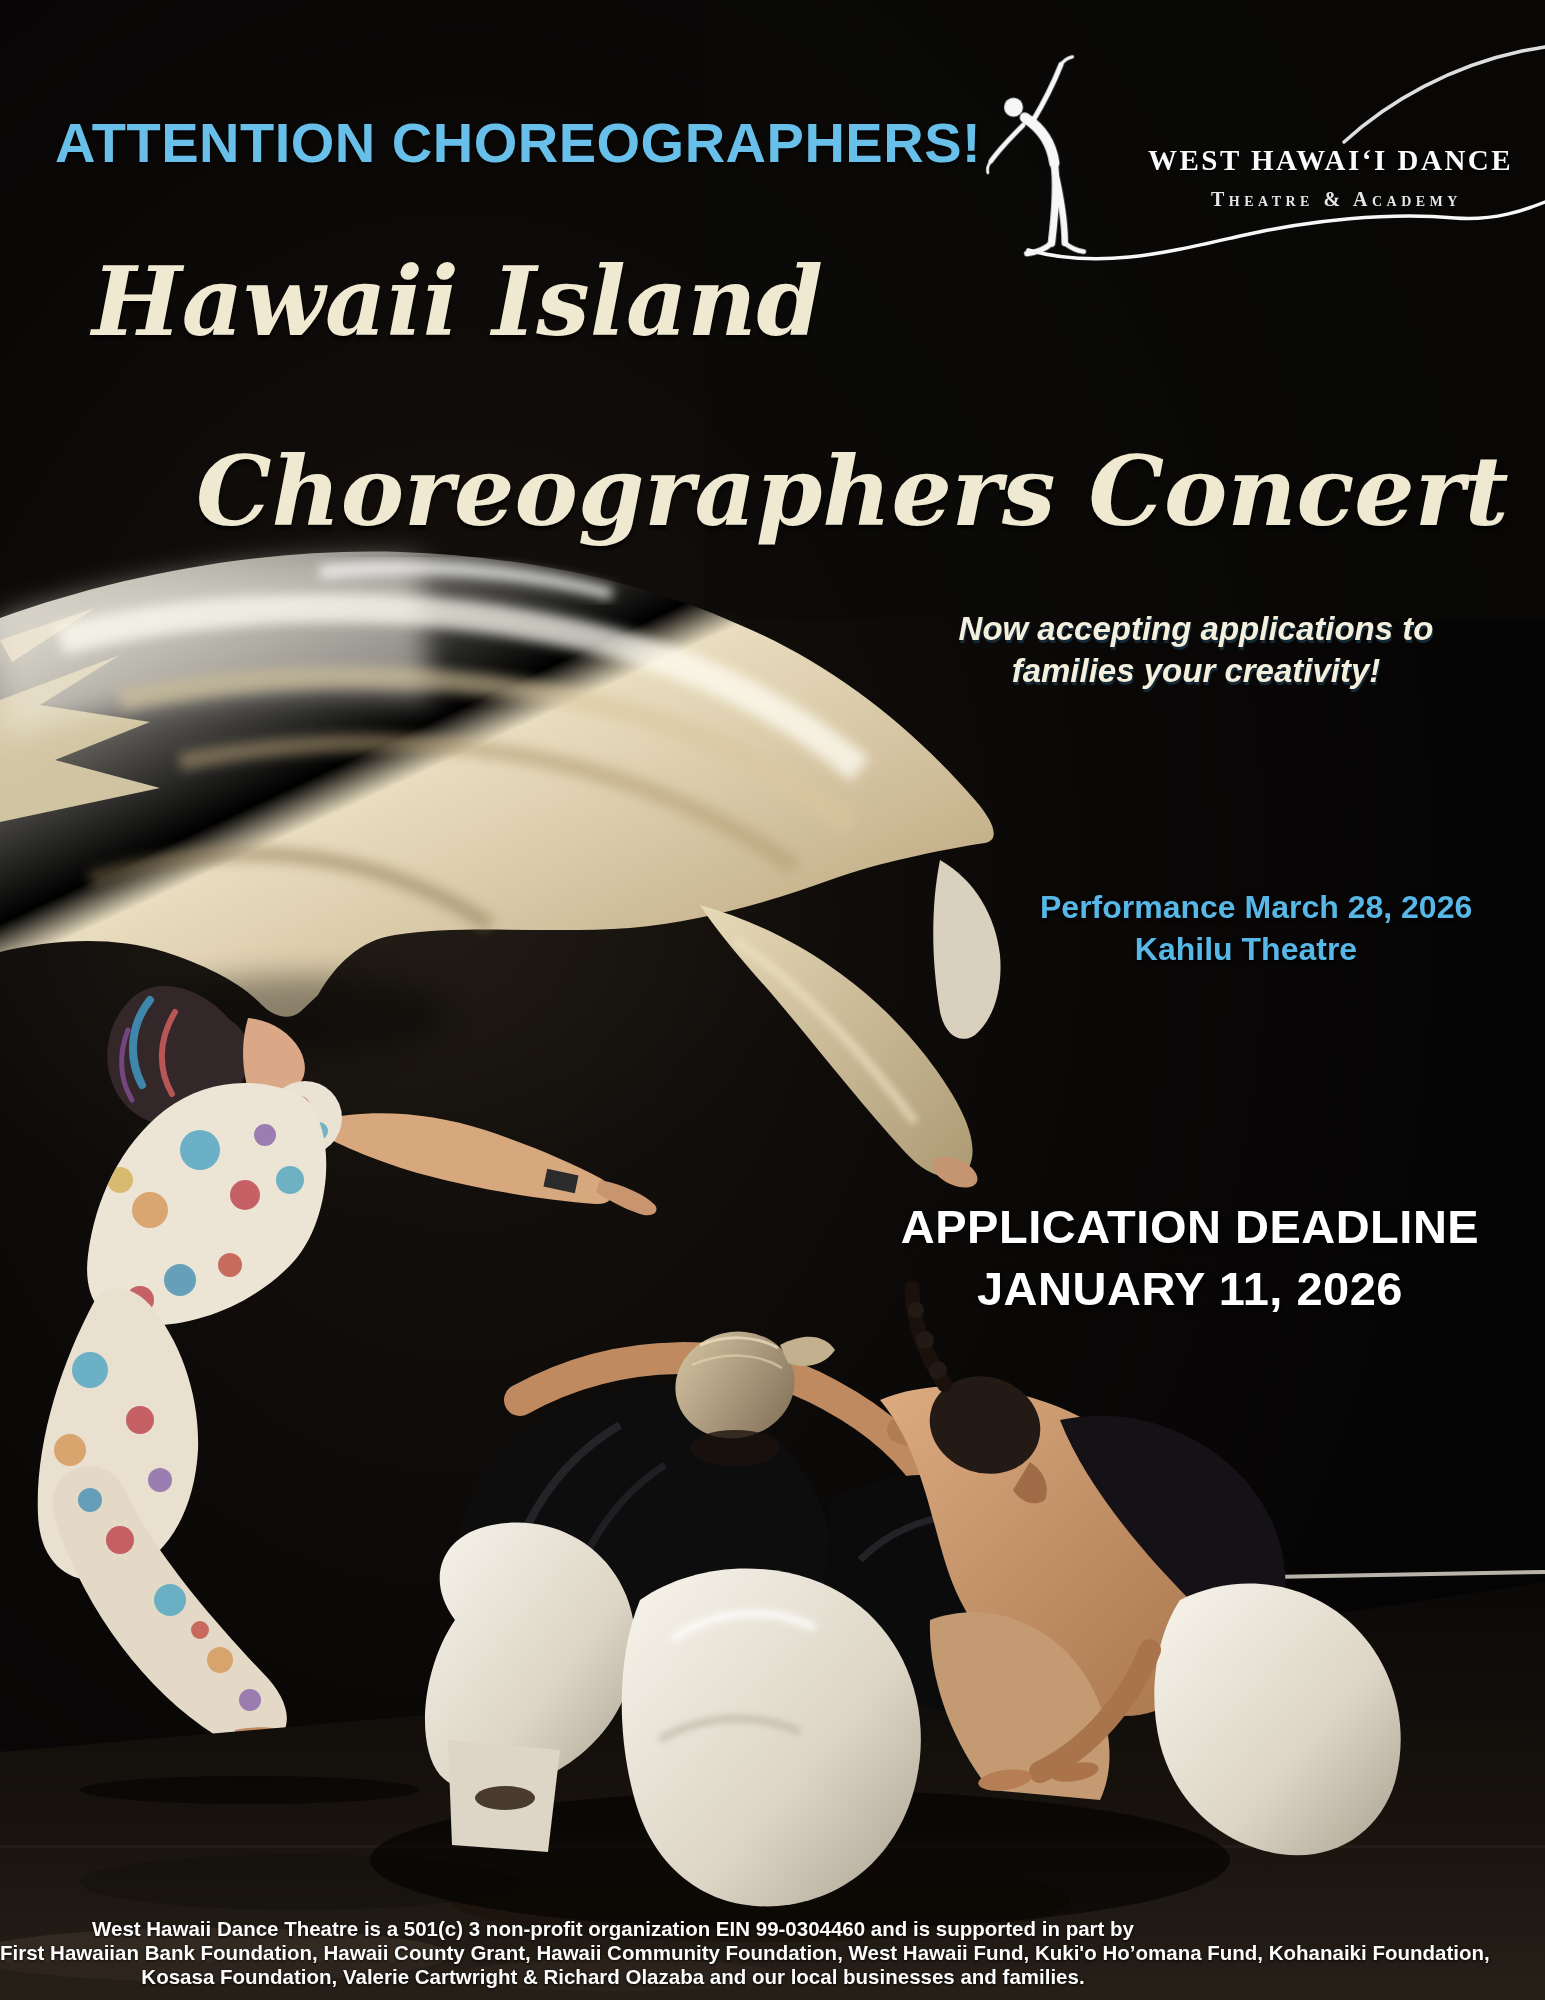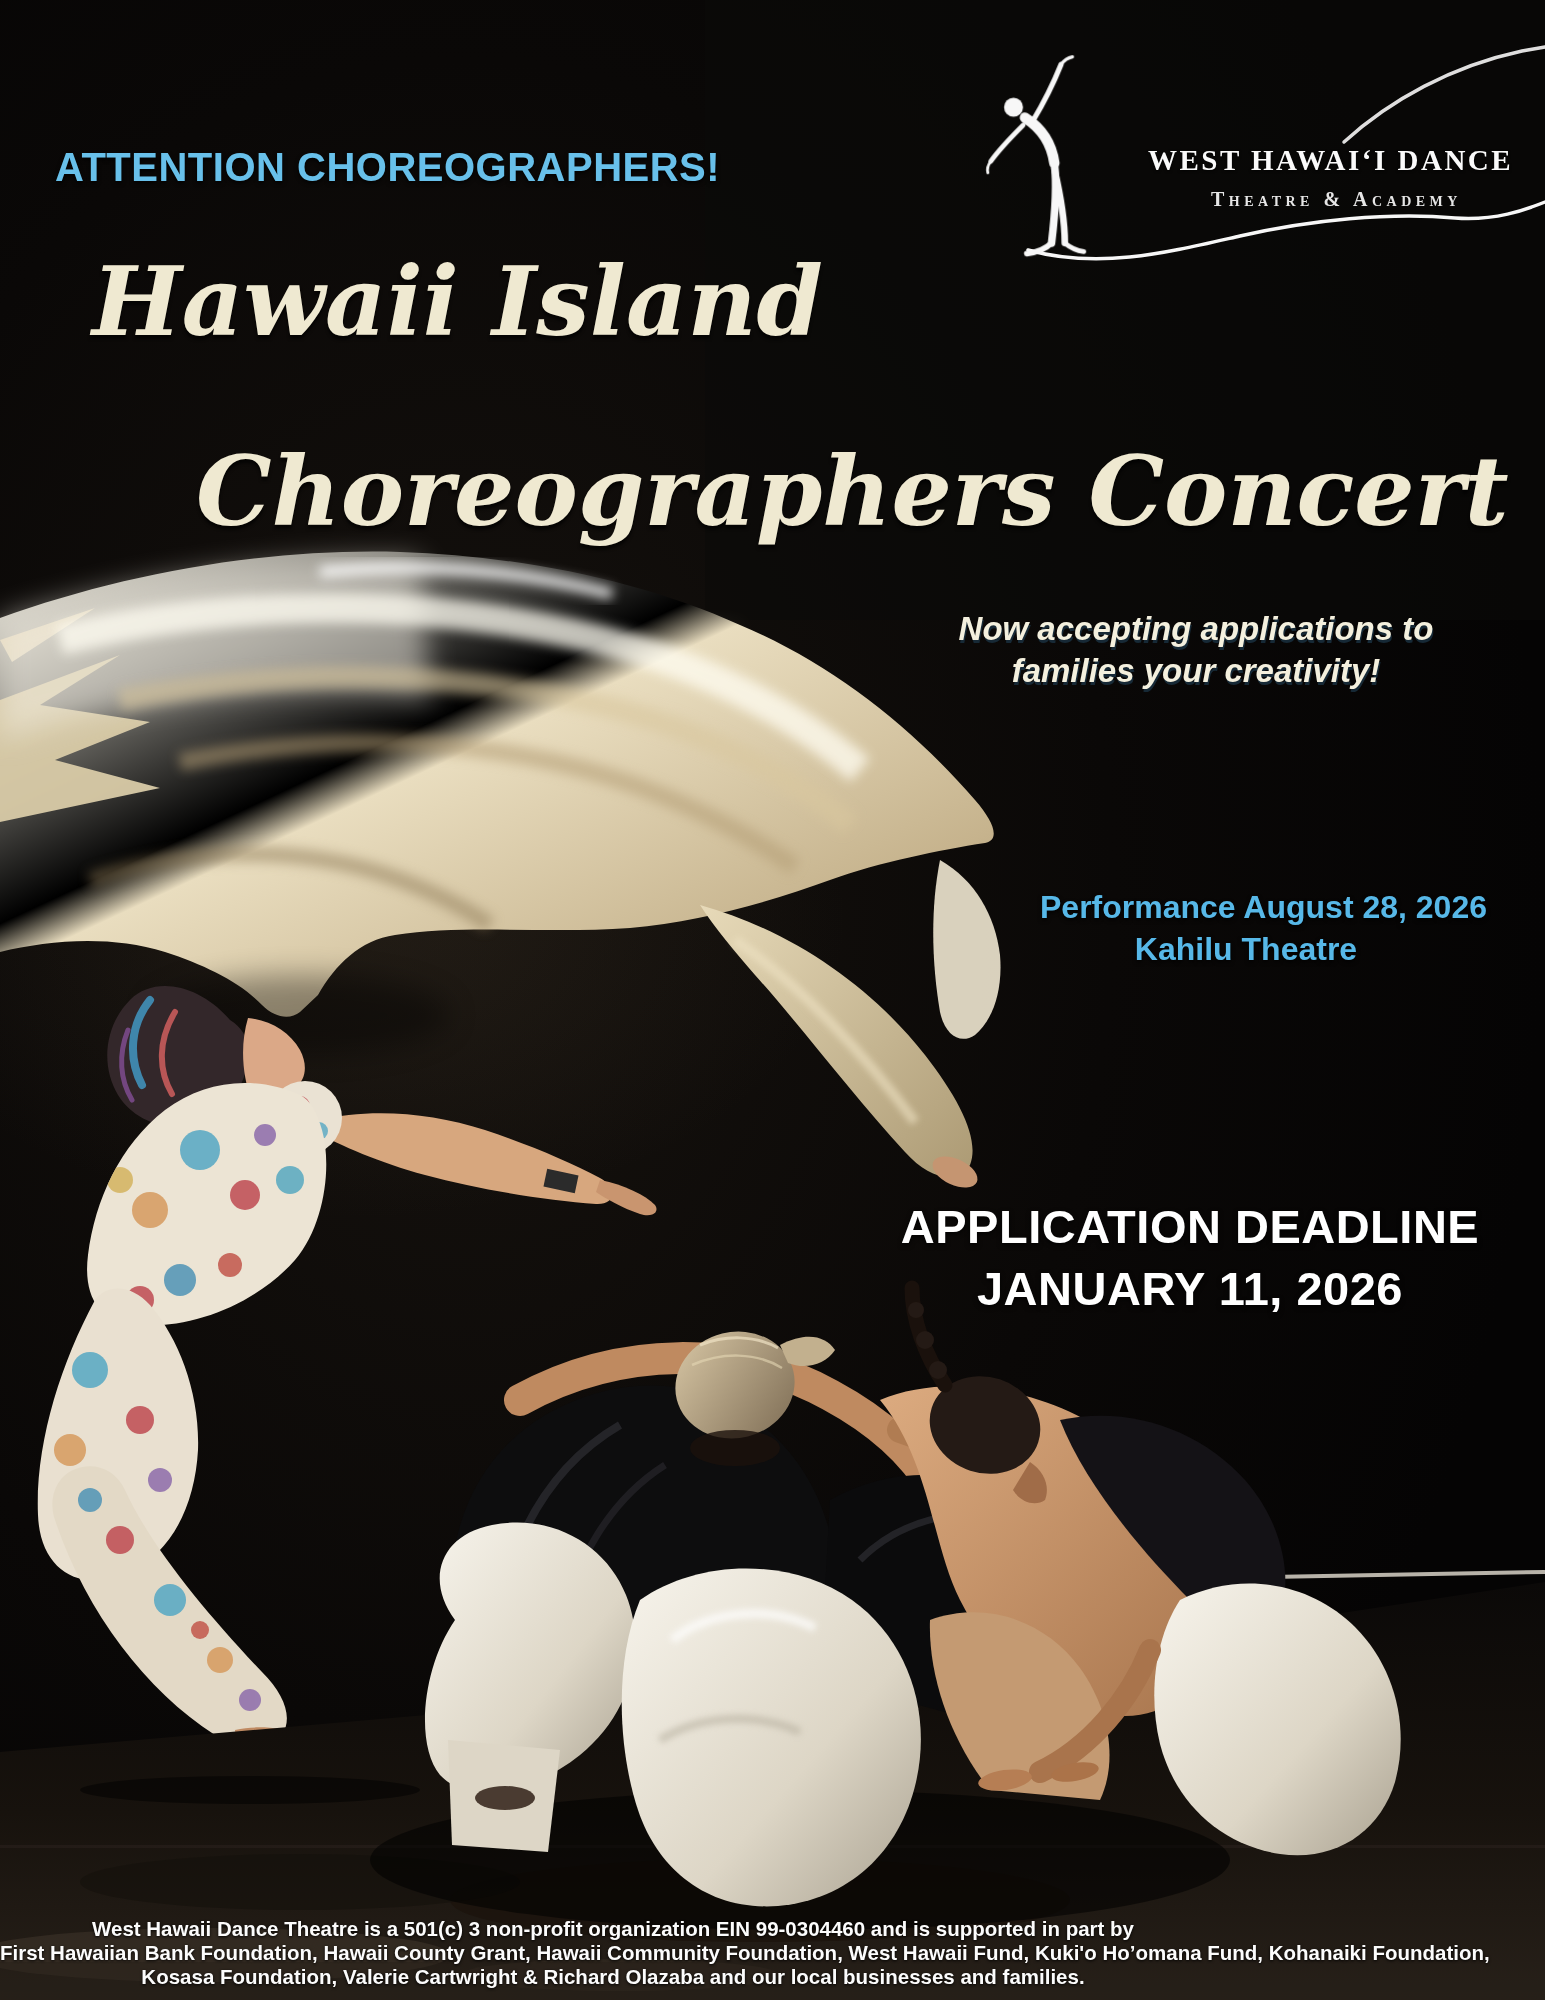--- a/index.html
+++ b/index.html
@@ -5,22 +5,22 @@
   html,body{margin:0;padding:0;background:#000;}
   .poster{
     position:relative;width:1545px;height:2000px;margin:0 auto;
     background:#050404;overflow:hidden;
     font-family:"Liberation Sans",sans-serif;
   }
   .photo{position:absolute;left:0;top:0;width:1545px;height:2000px;display:block;}
   .txt{position:absolute;white-space:nowrap;}
   .attention{
     left:55px;top:110px;
-    font-size:40px;font-weight:800;letter-spacing:.5px;
-    color:#68c0ea;text-shadow:0 2px 4px rgba(0,0,0,.8);margin-top:35px;
+    font-size:56px;font-weight:800;letter-spacing:.5px;
+    color:#68c0ea;text-shadow:0 2px 4px rgba(0,0,0,.8);
   }
   .logo-name{
     left:1112px;top:144px;
     font-family:"Liberation Serif","DejaVu Serif",serif;
     font-size:29px;font-weight:700;letter-spacing:2.5px;color:#fafafa;
     text-shadow:0 1px 3px rgba(0,0,0,.8);
     margin-left:36px;
   }
   .logo-sub{
     left:1211px;top:188px;
@@ -294,21 +294,21 @@
 
   <div class="txt script1">Hawaii Island</div>
   <div class="txt script2">Choreographers Concert</div>
 
   <div class="txt subtitle">
     <div>Now accepting applications to</div>
     <div>families your creativity!</div>
   </div>
 
   <div class="txt performance">
-    <div>Performance August 28, 2026</div>
+    <div>Performance March 28, 2026</div>
     <div>Kahilu Theatre</div>
   </div>
 
   <div class="txt deadline">
     <div>APPLICATION DEADLINE</div>
     <div>JANUARY 11, 2026</div>
   </div>
 
   <div class="txt footer">
     <div>West Hawaii Dance Theatre is a 501(c) 3 non-profit organization EIN 99-0304460 and is supported in part by</div>

